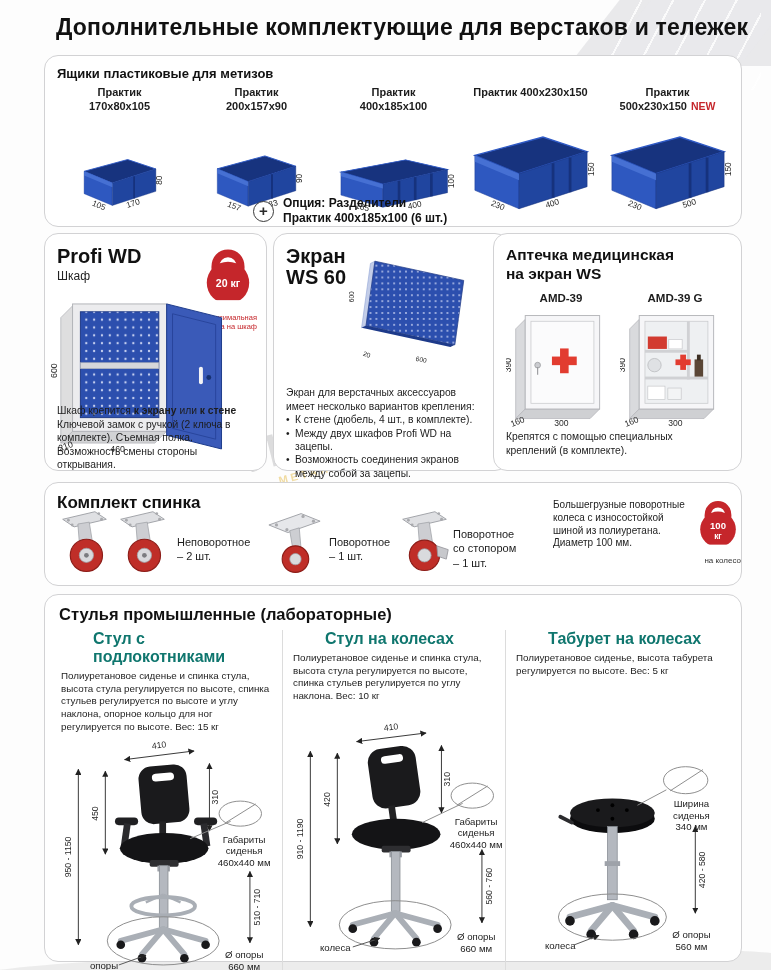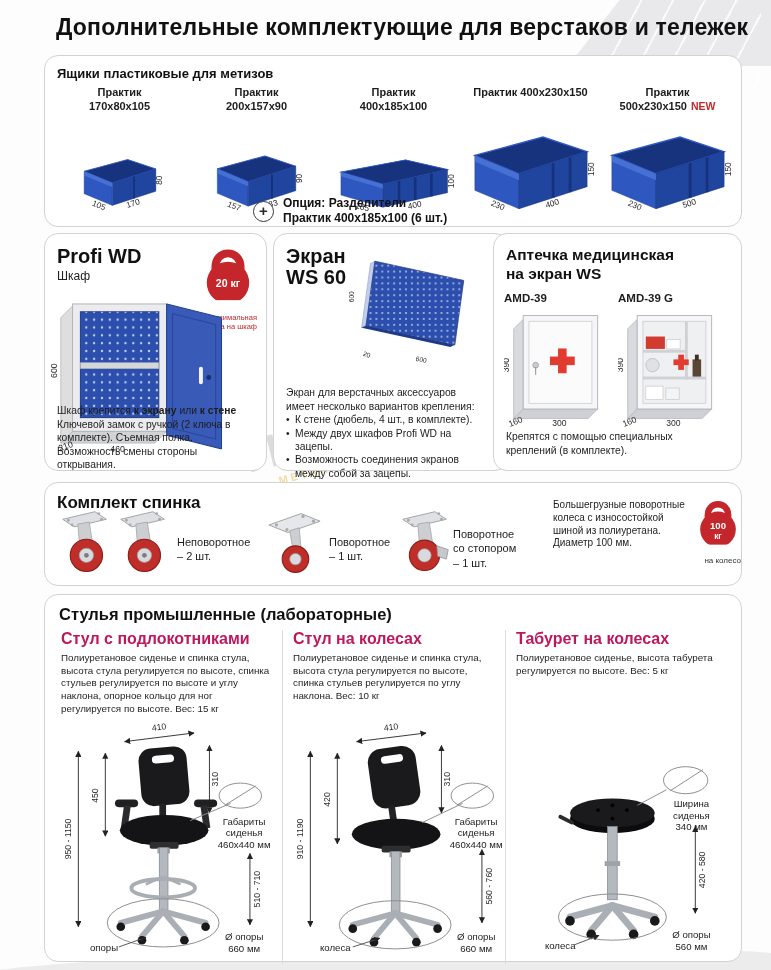--- a/index.html
+++ b/index.html
@@ -50,36 +50,36 @@
   .sub { font-size:12px; color:#222; margin-top:2px; }
   .kb-wrap { position:absolute; text-align:right; }
   .kb-caption { font-size:7.5px; line-height:1.2; color:#c5262b; margin-top:1px; }
   .kb-caption.dark { color:#333; font-size:8px; }
   .desc { font-size:10.3px; line-height:1.32; color:#1d1d1d; }
   .desc b { font-weight:bold; }
   #card-screen ul { list-style:none; }
   #card-screen li { font-size:10.3px; line-height:1.3; padding-left:9px; position:relative; }
   #card-screen li::before { content:"•"; position:absolute; left:0; }
   .aid-models { position:absolute; left:10px; top:58px; width:228px; display:flex; }
-  .aid-col { width:114px; text-align:left; }
+  .aid-col { width:114px; text-align:center; }
   .aid-name { font-size:11.5px; font-weight:bold; margin-bottom:2px; }
 
   
   #card-wheels { left:44px; top:482px; width:698px; height:104px; padding:10px 12px; }
   #card-wheels h2 { font-size:17px; }
   .wheel-label { position:absolute; font-size:11px; line-height:1.3; color:#1d1d1d; }
   .wheels-desc { position:absolute; left:508px; top:16px; width:136px; font-size:10px; line-height:1.28; color:#1d1d1d; }
 
   
   #card-chairs { left:44px; top:594px; width:698px; height:368px; padding:10px 14px; }
   #card-chairs h2 { font-size:16.5px; margin-bottom:6px; }
   .chairs-row { display:flex; }
   .chair-col { width:223px; padding:0 10px 0 2px; }
   .chair-col + .chair-col { border-left:1px solid #dcdcdc; padding-left:10px; }
-  .chair-col h3 { font-size:16px; font-weight:bold; margin-bottom:4px; color:#be185d; }
+  .chair-col h3 { font-size:16px; font-weight:bold; margin-bottom:4px; color:#0f766e;margin-left:32px; }
   .chair-desc { font-size:9.8px; line-height:1.3; color:#1d1d1d; min-height:66px; }
 </style>
 </head>
 <body>
 
 <div id="page">
 
   <svg width="0" height="0" style="position:absolute">
     <defs>
       <marker id="ah" viewBox="0 0 10 10" refX="9" refY="5" markerWidth="6.5" markerHeight="6.5" orient="auto-start-reverse">

